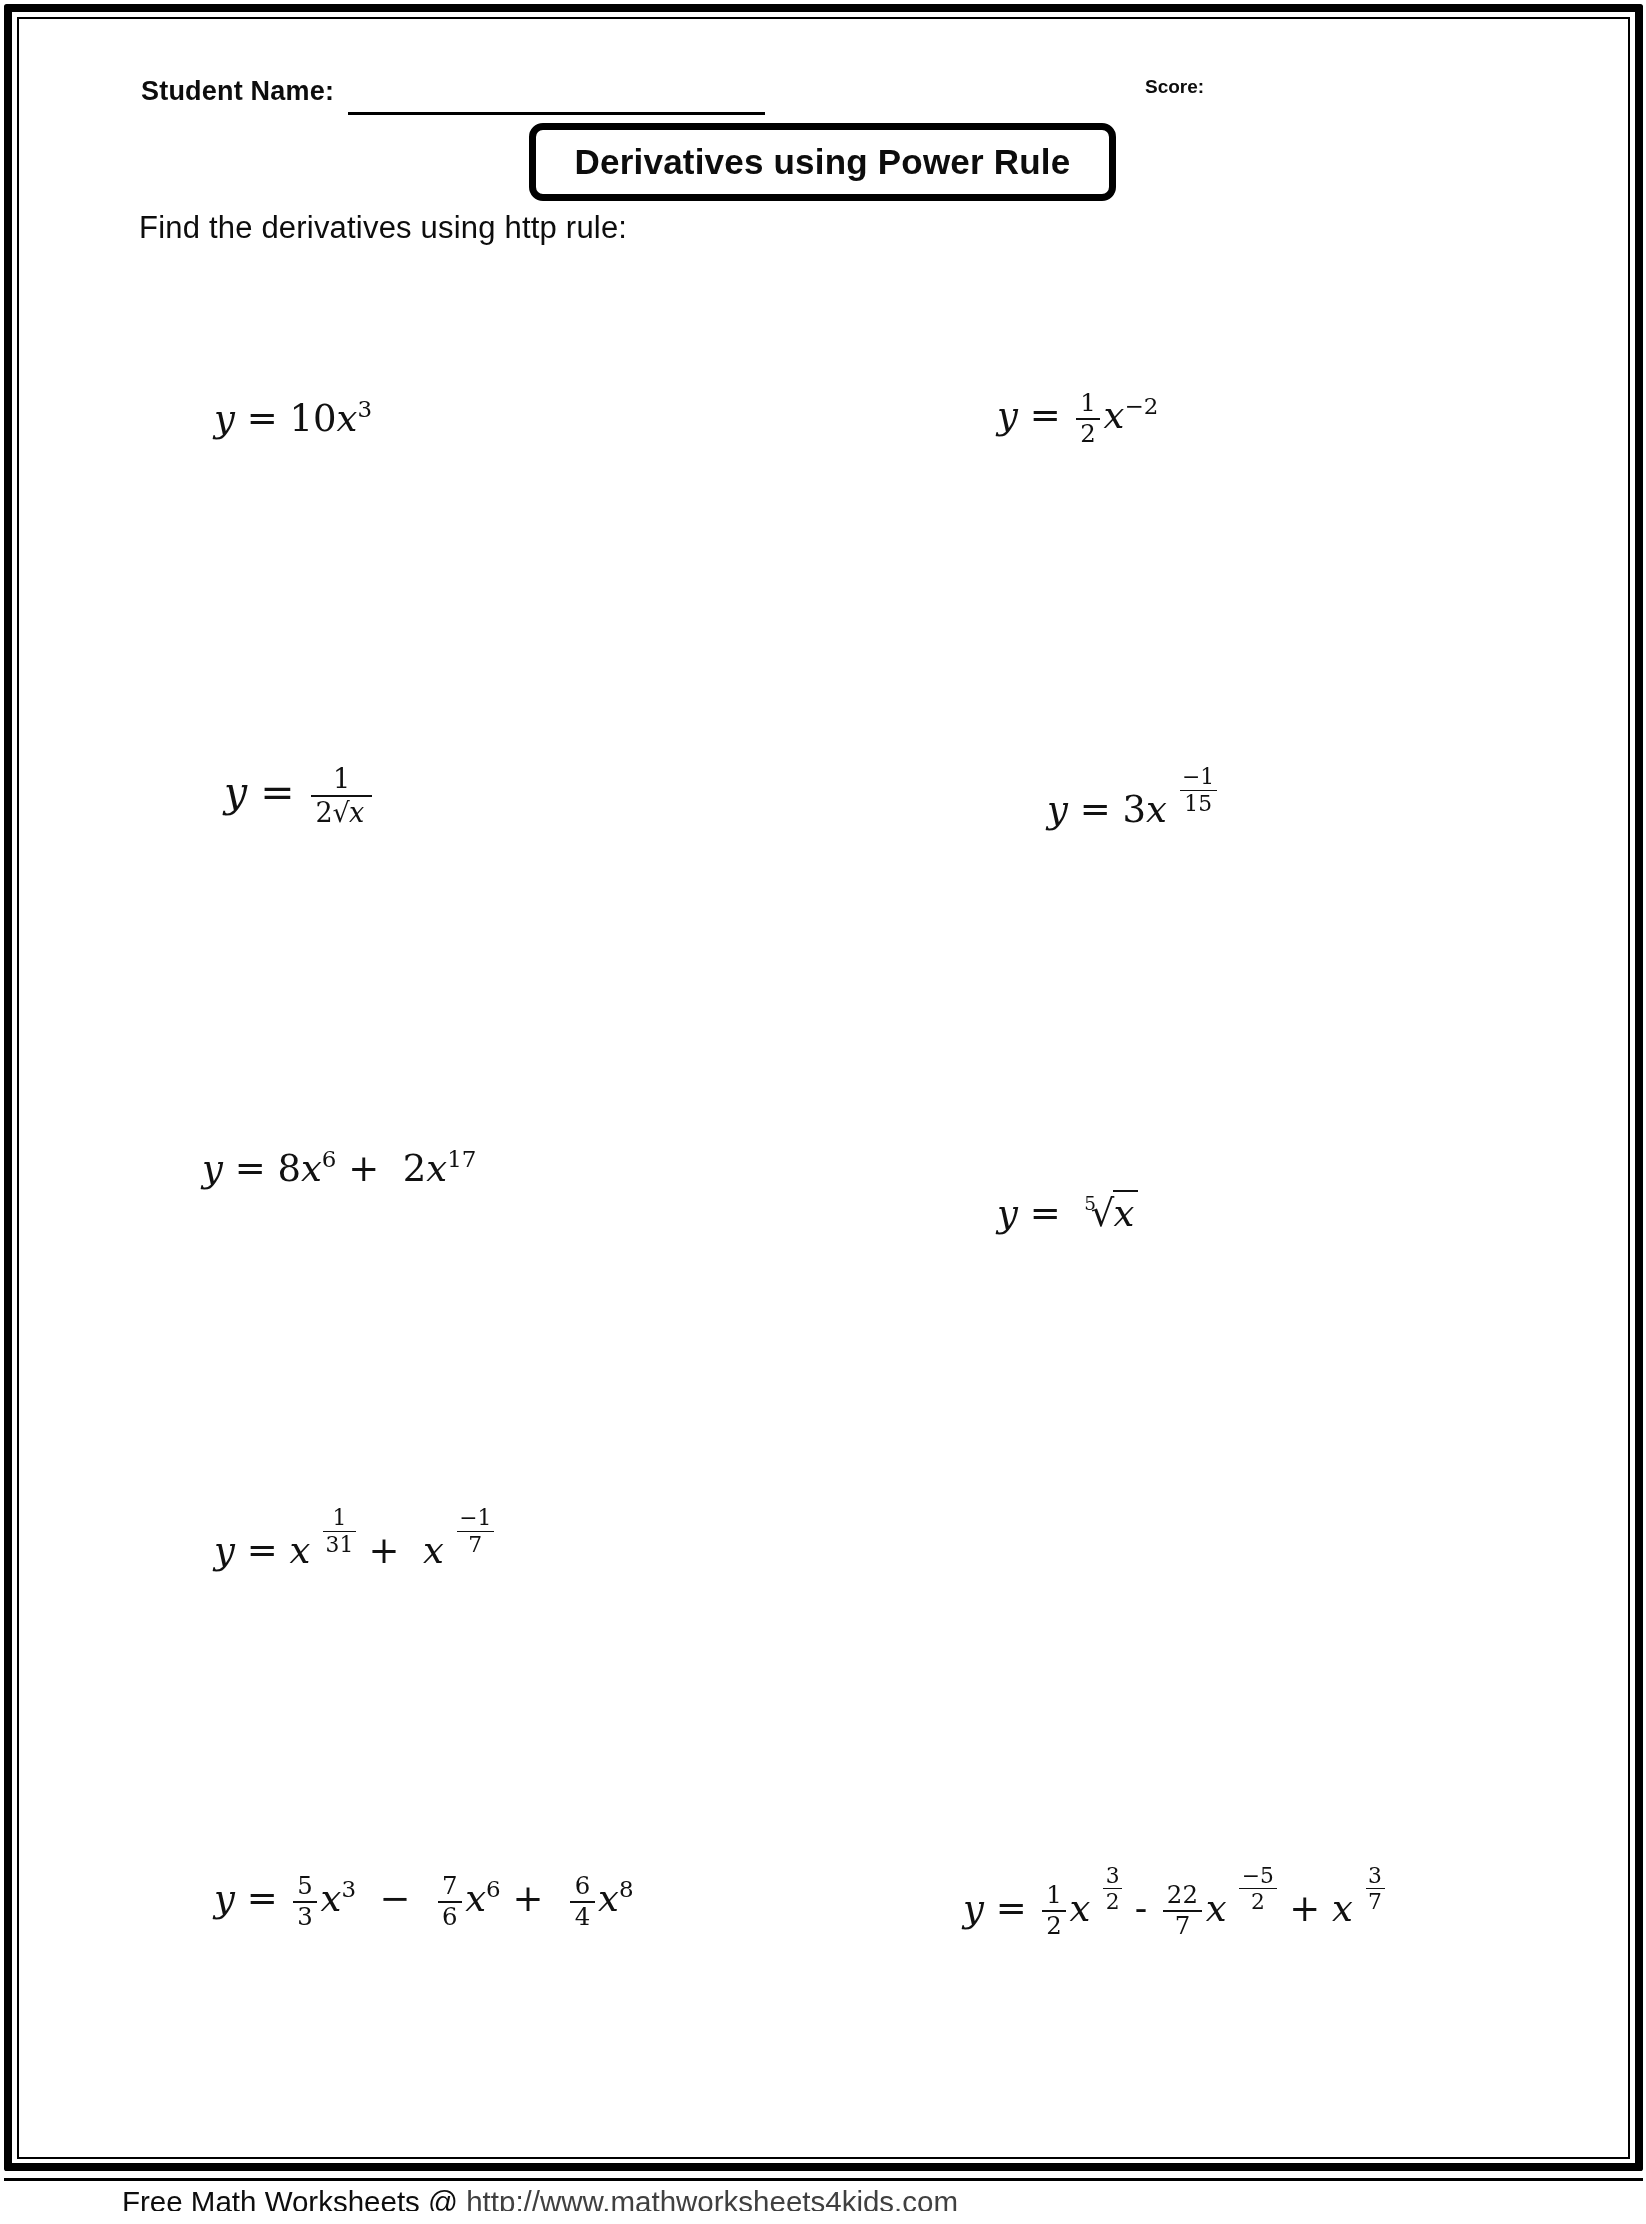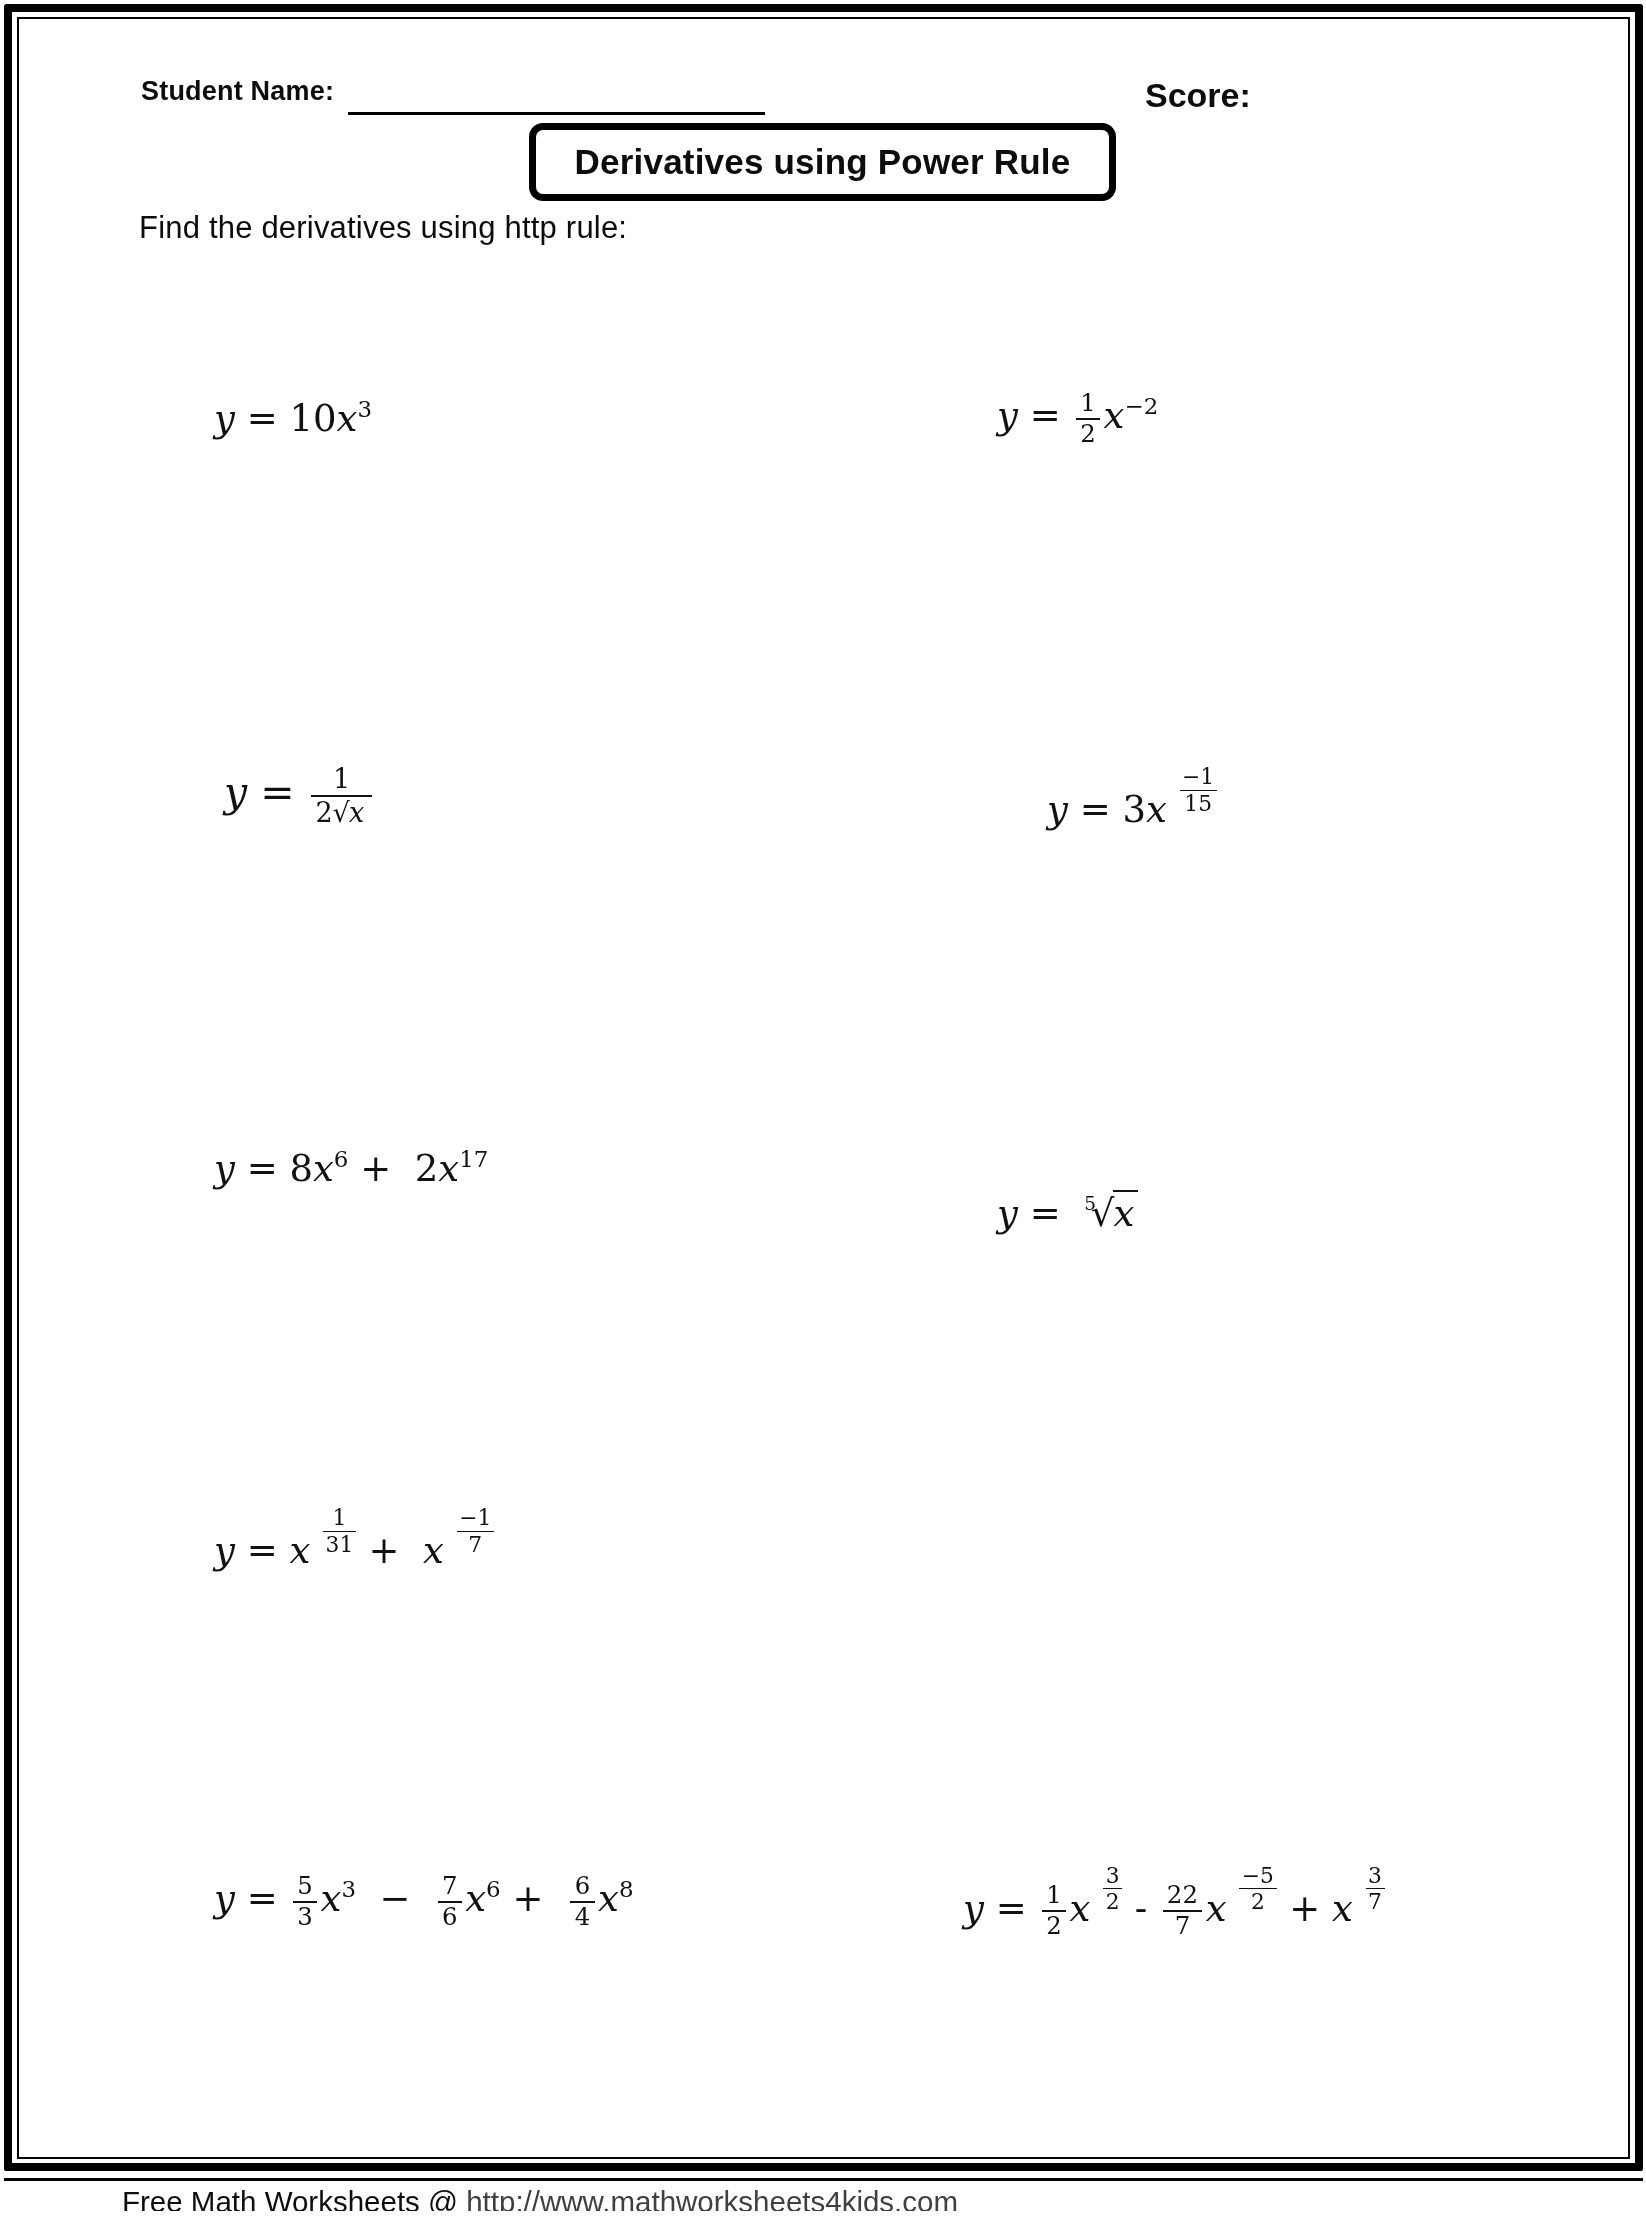--- a/index.html
+++ b/index.html
@@ -25,21 +25,21 @@
   .student-name {
     position:absolute; left:141px; top:76px;
     font-size:27px; font-weight:bold; letter-spacing:0.2px;
   }
   .name-line {
     position:absolute; left:348px; top:78px; width:417px; height:37px;
     border-bottom:3.5px solid #000;
   }
   .score {
     position:absolute; left:1145px; top:76px;
-    font-size:34px; font-weight:bold;
+    font-size:19px; font-weight:bold;
   }
   .title-box {
     position:absolute; left:529px; top:123px; width:587px; height:78px;
     border:7.8px solid #000; border-radius:14px; background:#fff;
     display:flex; align-items:center; justify-content:center;
   }
   .title-box span { font-size:35px; font-weight:bold; letter-spacing:0.2px; }
   .instruction {
     position:absolute; left:139px; top:210px;
     font-size:31px; letter-spacing:0.2px;
@@ -70,21 +70,21 @@
   .mrad { font-style:normal; }
   .mrand {
     font-style:italic; border-top:2.6px solid #111;
     padding:0 3.5px 0 0.9px; margin-left:-1.7px;
   }
   
   .pos-1  { left:214px;  top:362px;  }
   .pos-2  { left:997px; top:362px;  }
   .pos-3  { left:224px;  top:739px;  }
   .pos-4  { left:1047px; top:741px;  }
-  .pos-5  { left:214px;  top:1112px; }
+  .pos-5  { left:202px;  top:1112px; }
   .pos-6  { left:997px; top:1157px; }
   .pos-7  { left:214px;  top:1482px; }
   .pos-8  { left:997px; top:1482px; }
   .pos-9  { left:214px;  top:1845px; }
   .pos-10 { left:963px; top:1845px; }
   
   .footer {
     position:absolute; left:122px; top:2185px;
     font-size:29.5px; color:#0d0d0d;
   }

